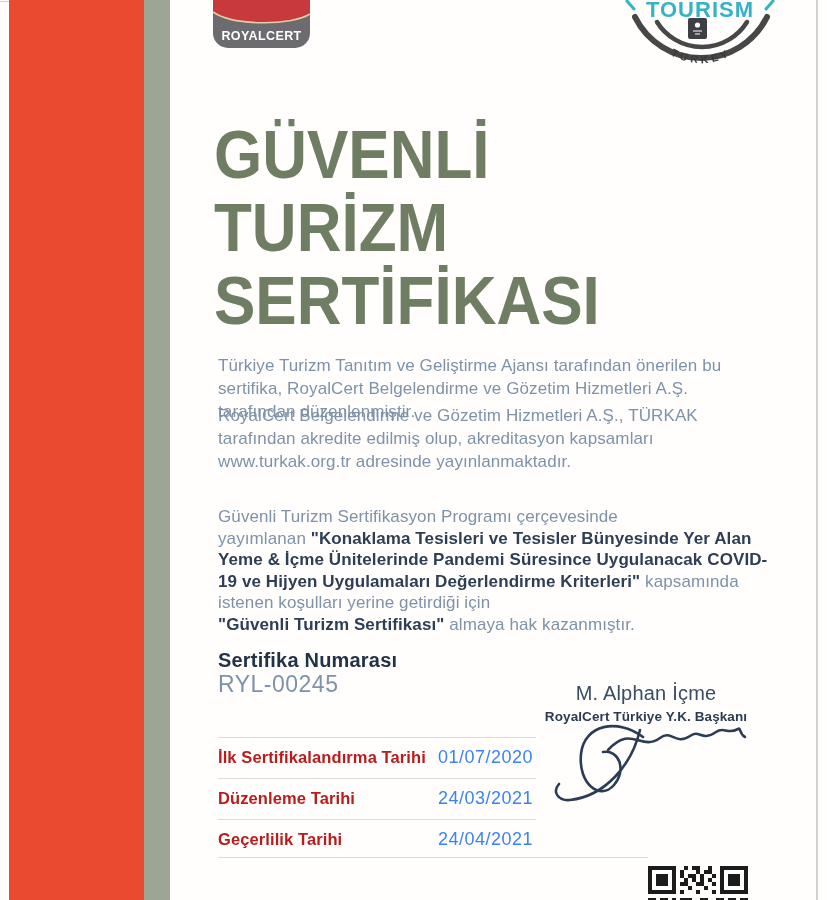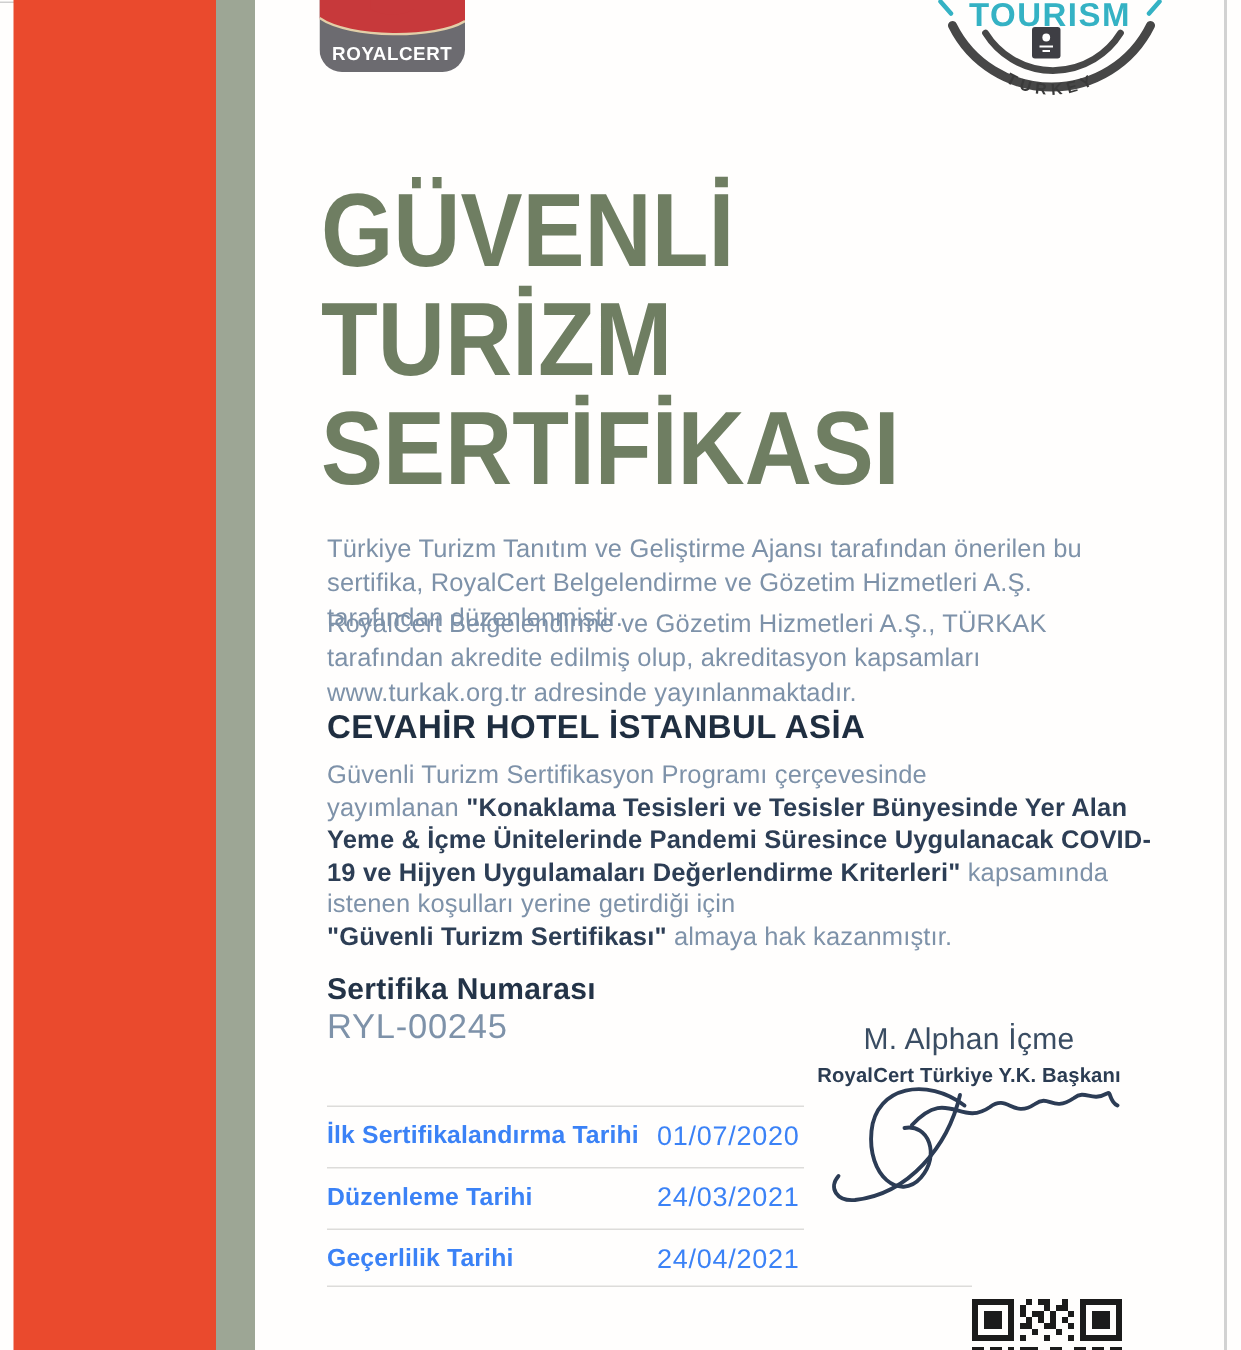--- a/index.html
+++ b/index.html
@@ -53,21 +53,21 @@
 
   .signer { position:absolute; left:533px; top:682px; width:226px; text-align:center; }
   .signer-name  { font-size:20px; color:#3a4d63; letter-spacing:0.2px; }
   .signer-title { margin-top:4px; font-size:13.5px; font-weight:700; color:#2b3c52; letter-spacing:0.1px; }
   .signature { position:absolute; left:548px; top:712px; width:200px; height:95px; }
 
   .dates-table { position:absolute; left:218px; top:737px; width:318px; }
   .date-row { position:relative; border-top:1.5px solid #dddcda; height:40px; }
   .date-label {
     position:absolute; left:0; top:10px;
-    font-size:16.5px; font-weight:700; color:#3b82f6; letter-spacing:0.1px; white-space:nowrap;
+    font-size:16.5px; font-weight:700; color:#b91c1c; letter-spacing:0.1px; white-space:nowrap;
   }
   .date-value {
     position:absolute; left:220px; top:9px;
     font-size:18px; color:#3b82f6; letter-spacing:0.5px; white-space:nowrap;
   }
 
   .org-block {
     position:absolute; left:218px; top:857px; width:430px;
     border-top:1.5px solid #dddcda; padding-top:5px;
   }
@@ -121,21 +121,20 @@
 
   <div class="title">
     <div>GÜVENLİ</div>
     <div>TURİZM</div>
     <div>SERTİFİKASI</div>
   </div>
 
   <div class="para p1">Türkiye Turizm Tanıtım ve Geliştirme Ajansı tarafından önerilen bu sertifika, RoyalCert Belgelendirme ve Gözetim Hizmetleri A.Ş. tarafından düzenlenmiştir.</div>
   <div class="para p2">RoyalCert Belgelendirme ve Gözetim Hizmetleri A.Ş., TÜRKAK tarafından akredite edilmiş olup, akreditasyon kapsamları www.turkak.org.tr adresinde yayınlanmaktadır.</div>
 
-  <div class="hotel-name">CEVAHİR HOTEL İSTANBUL ASİA</div>
 
   <div class="body-text"><span>Güvenli Turizm Sertifikasyon Programı çerçevesinde
 yayımlanan </span><b>"Konaklama Tesisleri ve Tesisler Bünyesinde Yer Alan Yeme &amp; İçme Ünitelerinde Pandemi Süresince Uygulanacak COVID-19 ve Hijyen Uygulamaları Değerlendirme Kriterleri"</b><span> kapsamında istenen koşulları yerine getirdiği için
 </span><b>"Güvenli Turizm Sertifikası"</b><span> almaya hak kazanmıştır.</span></div>
 
   <div class="cert-num-label">Sertifika Numarası</div>
   <div class="cert-num-value">RYL-00245</div>
 
   <div class="signer">
     <div class="signer-name">M. Alphan İçme</div>

